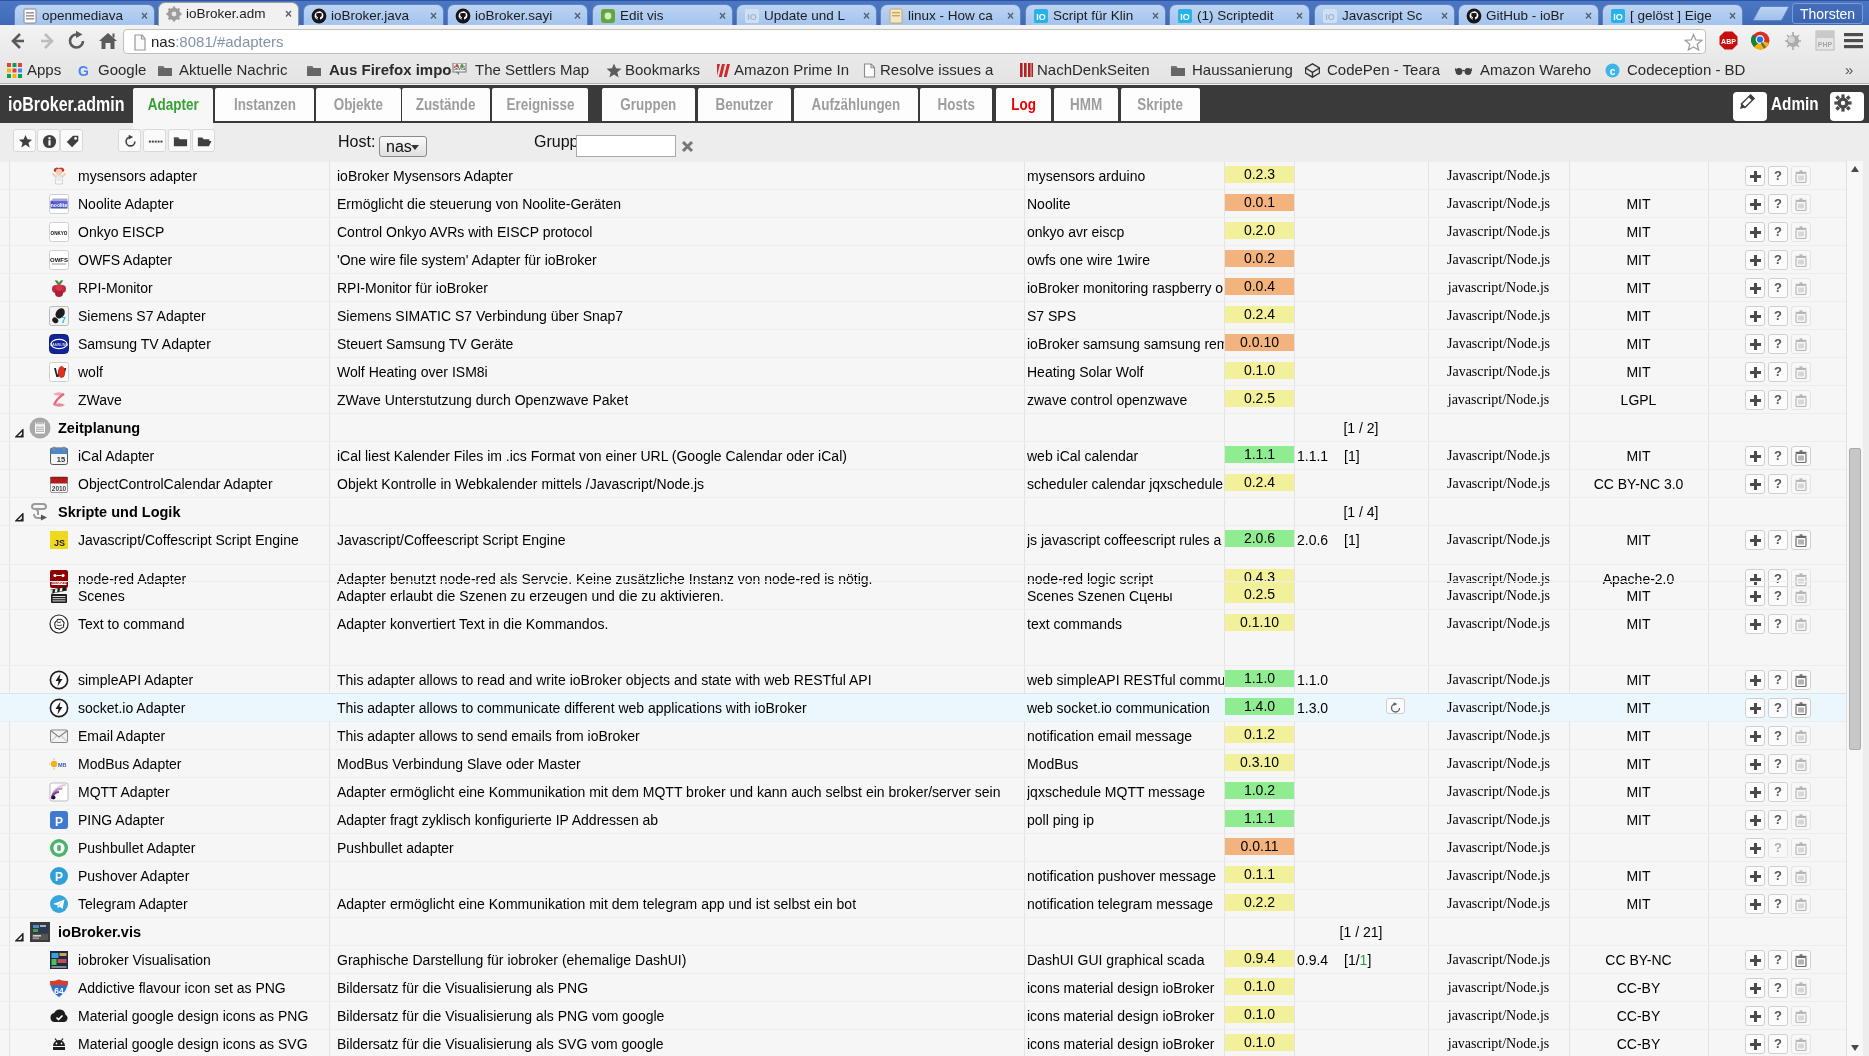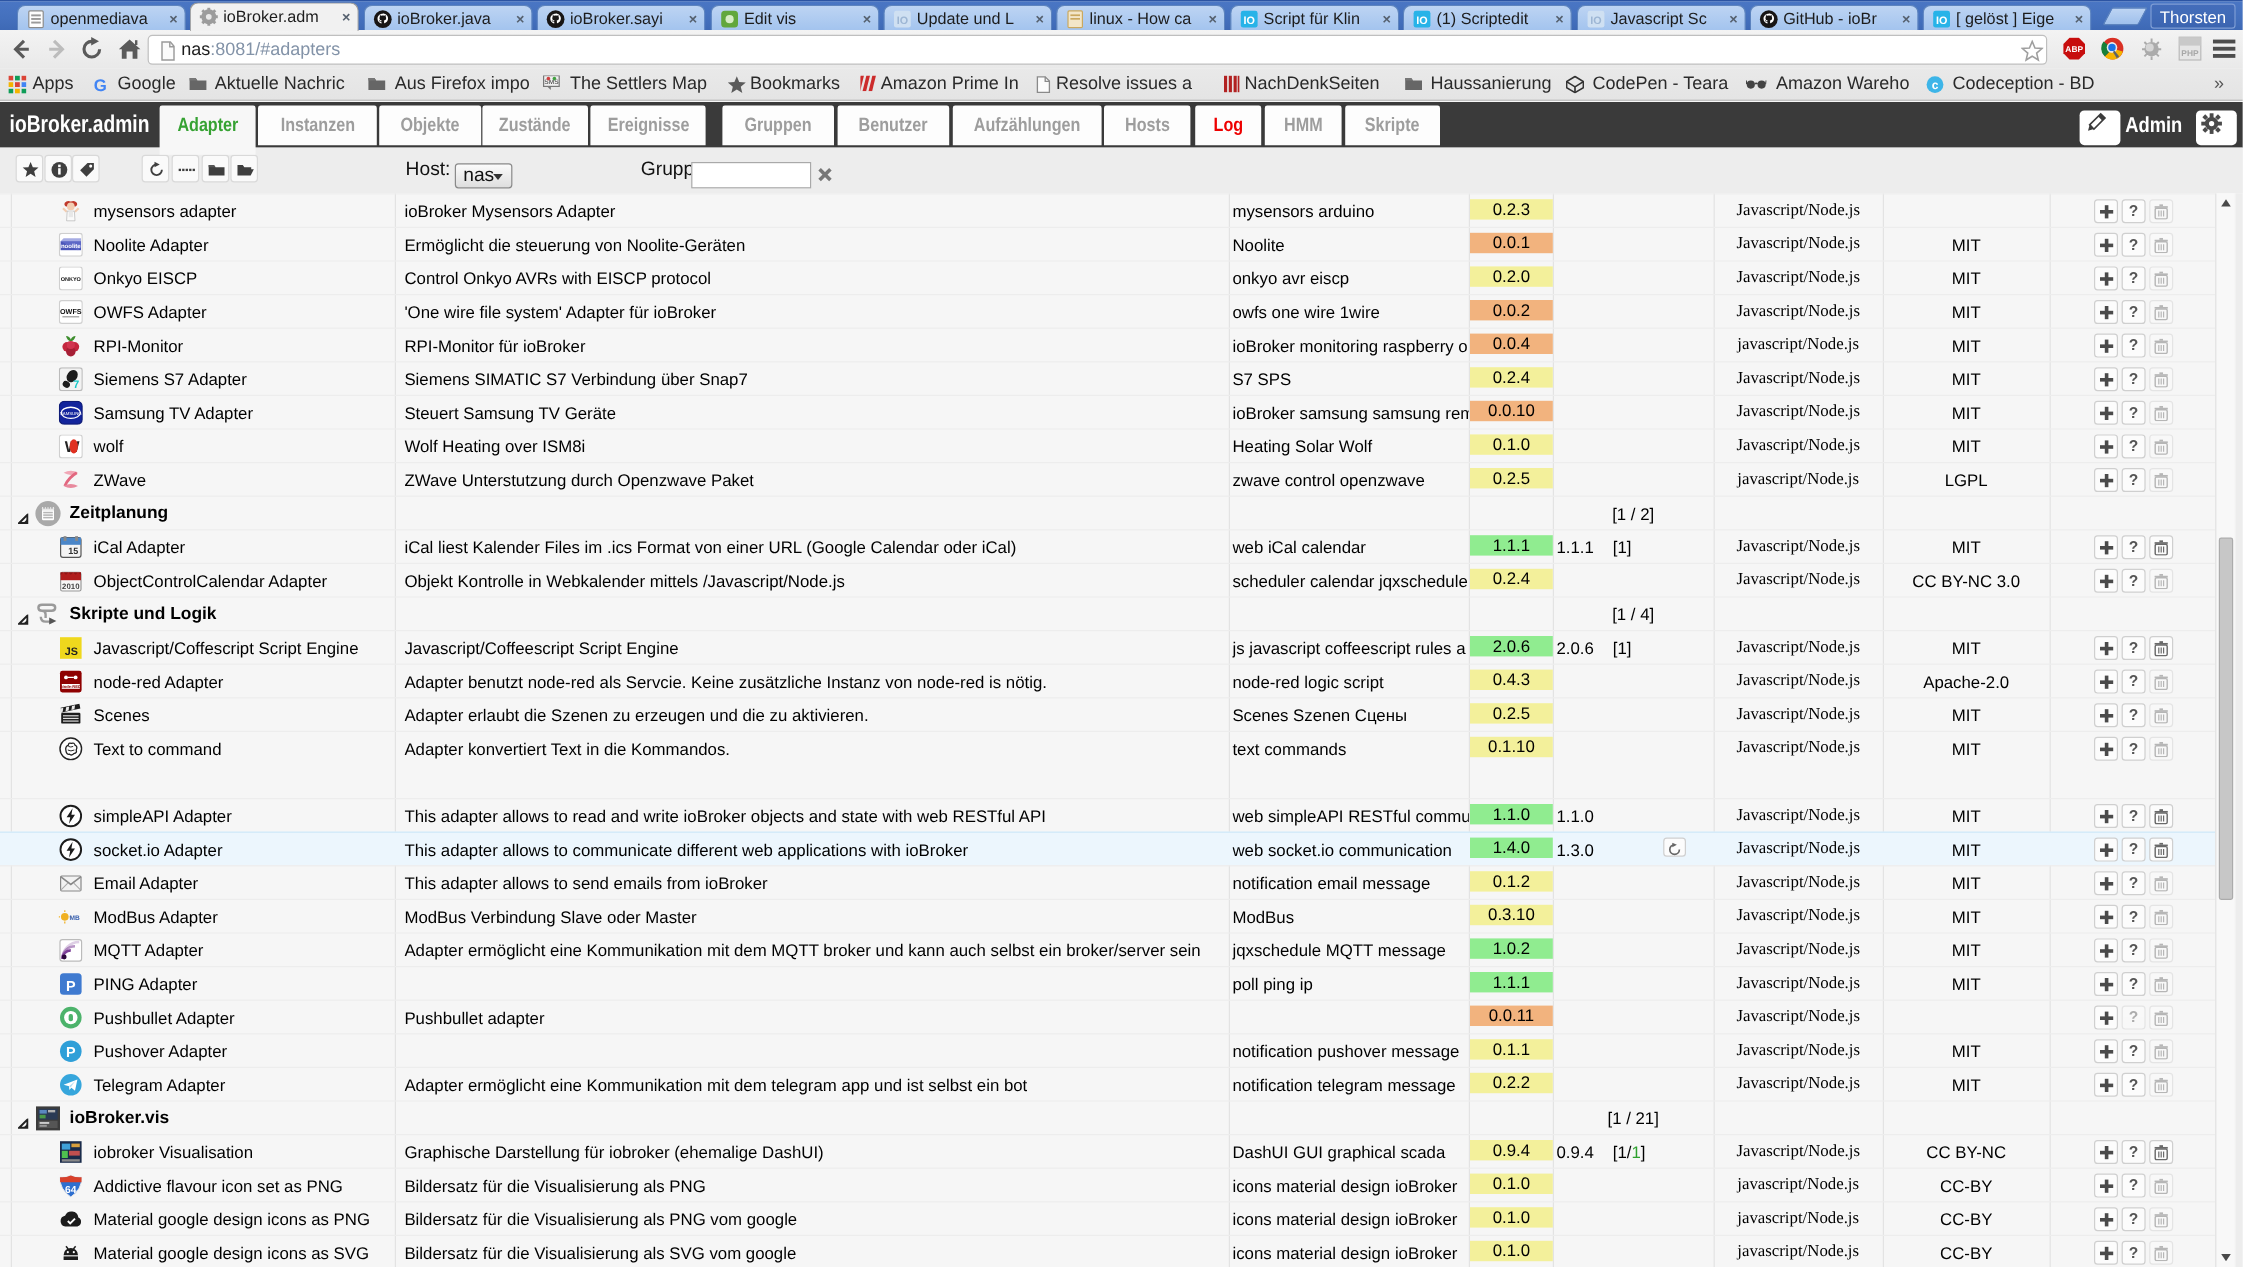--- a/index.html
+++ b/index.html
@@ -271,21 +271,21 @@
       <span class="bm" style="left:98px;">Google</span>
 <span class="bmi" style="left:157px;"><svg width="16" height="13" viewBox="0 0 16 13">
           <path d="M1 2 L6 2 L7.5 4 L15 4 L15 12 L1 12 Z" fill="#666"></path>
           <path d="M1 2 L6 2 L7.5 4 L1 4 Z" fill="#777"></path>
         </svg></span>
       <span class="bm" style="left:179px;">Aktuelle Nachric</span>
 <span class="bmi" style="left:306px;"><svg width="16" height="13" viewBox="0 0 16 13">
           <path d="M1 2 L6 2 L7.5 4 L15 4 L15 12 L1 12 Z" fill="#666"></path>
           <path d="M1 2 L6 2 L7.5 4 L1 4 Z" fill="#777"></path>
         </svg></span>
-      <span class="bm" style="left:329px;">Aus Firefox impo</span>
+      <span class="bm" style="left:329px;font-weight:bold;">Aus Firefox impo</span>
 <span class="bmi" style="left:452px;"><svg width="15" height="15" viewBox="0 0 15 15">
           <rect x="1" y="0" width="13" height="9" fill="#efefef" stroke="#777"></rect>
           <text x="7.5" y="7" font-size="5.5" fill="#333" text-anchor="middle" font-family="Liberation Sans">SMS</text>
           <path d="M4 9 L7 9 L7 12 Z" fill="#777"></path>
           <circle cx="5" cy="2.5" r="1.5" fill="#d04040"></circle>
           <circle cx="10" cy="2.5" r="1.5" fill="#40a040"></circle>
         </svg></span>
       <span class="bm" style="left:475px;">The Settlers Map</span>
 <span class="bmi" style="left:606px;"><svg width="16" height="15" viewBox="0 0 16 15">
           <path d="M8 0.5 L10 5.3 L15.5 5.7 L11.3 9.2 L12.6 14.5 L8 11.6 L3.4 14.5 L4.7 9.2 L0.5 5.7 L6 5.3 Z" fill="#5b5b5b"></path>
@@ -818,21 +818,21 @@
             <rect x="1" y="3.5" width="10" height="9" rx="1.2" fill="none" stroke="#6a6a6a" stroke-width="1.2"></rect>
             <rect x="0.5" y="1.8" width="11" height="1.4" fill="#6a6a6a"></rect>
             <rect x="4.5" y="0.3" width="3" height="1.6" fill="#6a6a6a"></rect>
             <g stroke="#6a6a6a" stroke-width="1">
               <line x1="4" y1="5.5" x2="4" y2="10.5"></line>
               <line x1="6" y1="5.5" x2="6" y2="10.5"></line>
               <line x1="8" y1="5.5" x2="8" y2="10.5"></line>
             </g>
           </svg></span>
 </div>
-<div class="row" style="top:392px;">
+<div class="row" style="top:403px;">
 <span class="ic"><svg width="20" height="20" viewBox="0 0 20 20">
             <rect x="1" y="1" width="18" height="18" rx="2" fill="#8f0101"></rect>
             <rect x="2.5" y="12" width="15" height="4" fill="#fff"></rect>
             <text x="10" y="15.2" font-size="3.4" font-weight="bold" fill="#8f0101" text-anchor="middle" font-family="Liberation Sans">Node-RED</text>
             <circle cx="6" cy="6.5" r="1.6" fill="#fff"></circle>
             <circle cx="14" cy="6.5" r="1.6" fill="#fff"></circle>
             <path d="M7.5 6.5 L12.5 6.5" stroke="#fff" stroke-width="1"></path>
           </svg></span>
 <span class="cell nm">node-red Adapter</span>
 <span class="cell ds">Adapter benutzt node-red als Servcie. Keine zusätzliche Instanz von node-red is nötig.</span>
@@ -1075,20 +1075,21 @@
               <line x1="8" y1="5.5" x2="8" y2="10.5"></line>
             </g>
           </svg></span>
 </div>
 <div class="row" style="top:644px;">
 <span class="ic"><svg width="20" height="20" viewBox="0 0 20 20">
             <rect x="1" y="1" width="18" height="18" rx="3" fill="#3f7ad0"></rect>
             <text x="10" y="15.5" font-size="12" font-weight="bold" fill="#fff" text-anchor="middle" font-family="Liberation Sans">P</text>
           </svg></span>
 <span class="cell nm">PING Adapter</span>
+<span class="cell ds">Adapter fragt zyklisch konfigurierte IP Addressen ab</span>
 <span class="cell kw">poll ping ip</span>
 <span class="vv vg">1.1.1</span>
 <span class="cell pl">Javascript/Node.js</span>
 <span class="cell lc">MIT</span>
 <span class="pb" style="left:1745px;"><svg width="13" height="13" viewBox="0 0 13 13">
             <rect x="5" y="1" width="3" height="11" fill="#4a4a4a"></rect>
             <rect x="1" y="5" width="11" height="3" fill="#4a4a4a"></rect>
           </svg></span>
 <span class="pb q" style="left:1768px;">?</span>
 <span class="pb dim" style="left:1791px;"><svg width="12" height="13" viewBox="0 0 12 13">

